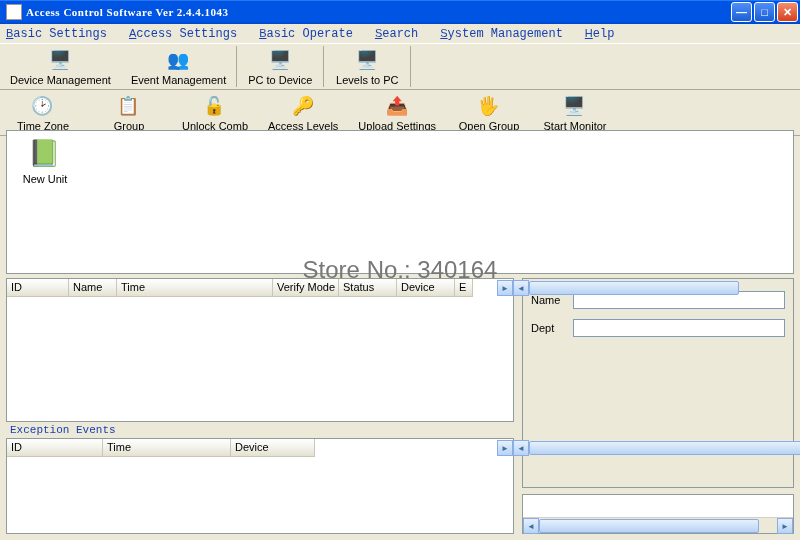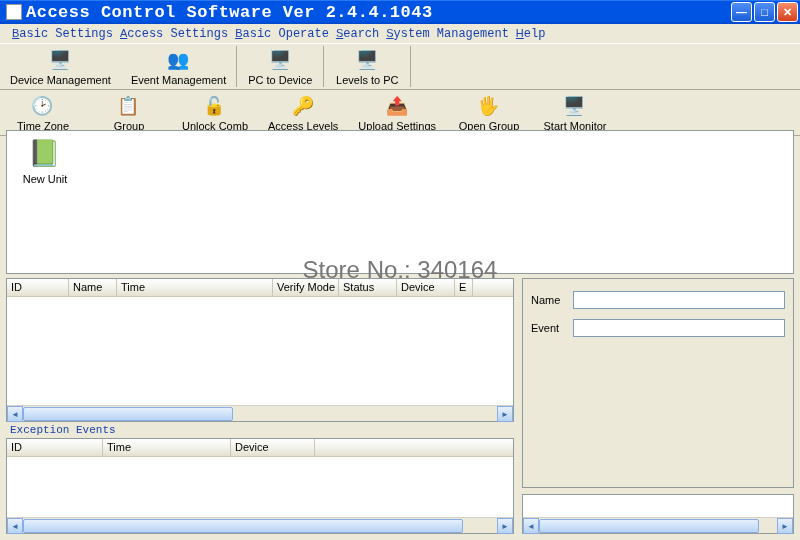--- a/index.html
+++ b/index.html
@@ -1,48 +1,48 @@
 <!DOCTYPE html>
 <html><head>
 <meta charset="utf-8">
 <style>
   * { box-sizing: border-box; margin: 0; padding: 0; font-family: Tahoma, sans-serif; font-size: 11px; }
   body { background: #ece9d8; width: 800px; height: 540px; overflow: hidden; position: relative; }
 
   .titlebar { height: 24px; background: linear-gradient(to bottom, #3b8cff 0%, #0054e3 6%, #0054e3 88%, #0047c7 100%); display: flex; align-items: center; padding: 0 2px 0 6px; }
   .titlebar .icon { width: 16px; height: 16px; margin-right: 4px; background: #fff; border: 1px solid #999; }
-  .titlebar .title { color: #fff; font-weight: bold; font-family: Liberation Mono, monospace; font-size: 17px; letter-spacing: 0.5px; flex: 1; }
+  .titlebar .title { color: #fff; font-weight: bold; font-family: Liberation Serif, serif; font-size: 11px; letter-spacing: 0.5px; flex: 1; }
   .titlebar .win-btns { display: flex; gap: 2px; }
   .win-btn { width: 21px; height: 20px; border: 1px solid #fff; border-radius: 3px; display: flex; align-items: center; justify-content: center; color: #fff; font-weight: bold; font-size: 11px; }
   .win-min { background: linear-gradient(#4f8ff7, #1a5fd6); }
   .win-max { background: linear-gradient(#4f8ff7, #1a5fd6); }
   .win-close { background: linear-gradient(#f48f6c, #d63f1e); }
 
-  .menubar { height: 20px; background: #ece9d8; display: flex; align-items: center; padding: 0 12px; gap: 7px; border-bottom: 1px solid #fff; }
+  .menubar { height: 20px; background: #ece9d8; display: flex; align-items: center; padding: 0 6px; gap: 22px; border-bottom: 1px solid #fff; }
   .menubar span { color: #1840b3; font-family: "Fixedsys", "Courier New", monospace; font-size: 12px; cursor: default; }
   .menubar span u { text-decoration: underline; }
 
   .toolbar { background: #ece9d8; display: flex; border-bottom: 1px solid #aca899; }
   .tbtn { display: flex; flex-direction: column; align-items: center; justify-content: center; padding: 4px 10px 3px; cursor: default; min-width: 86px; }
   .tbtn .ticon { width: 24px; height: 24px; display: flex; align-items: center; justify-content: center; font-size: 18px; line-height: 1; }
   .tbtn .tlabel { color: #000; margin-top: 2px; white-space: nowrap; }
   .tsep { width: 1px; background: #aca899; margin: 2px 0; }
 
   .workspace { position: absolute; left: 6px; right: 6px; top: 130px; height: 144px; background: #fff; border: 1px solid #919b9c; padding: 6px; display:flex; align-items:flex-start; }
   .desk-item { display:flex; flex-direction:column; align-items:center; width: 64px; cursor: default; }
   .desk-item .dicon { width: 32px; height: 32px; display:flex; align-items:center; justify-content:center; font-size: 26px; }
   .desk-item .dlabel { color:#000; margin-top:4px; }
 
   .watermark { position:absolute; left:0; right:0; top: 256px; text-align:center; font-size: 24px; color: #777; font-family: Arial, sans-serif; pointer-events:none; }
 
   .lower { position:absolute; left:6px; right:6px; top:278px; bottom:6px; display:flex; gap:8px; }
   .left-col { flex: 1; display:flex; flex-direction:column; min-width:0; }
   .right-col { width: 272px; display:flex; flex-direction:column; gap:6px; }
 
-  .grid-box { border: 1px solid #919b9c; background:#fff; display:flex; flex-direction:column; min-height:0; }
+  .grid-box { border: 1px solid #919b9c; background:#fff; display:flex; flex-direction:row; min-height:0; }
   .grid-head { display:flex; background: linear-gradient(#fff,#f0efe7 60%,#e4e1cf); border-bottom:1px solid #cac7b7; height:18px; }
   .gh { border-right:1px solid #cac7b7; padding: 2px 4px; overflow:hidden; white-space:nowrap; text-overflow:clip; }
   .grid-body { flex:1; background:#fff; position:relative; overflow:hidden; }
   .grid-body .rows { height:100%; background: repeating-linear-gradient(to bottom, #fff 0, #fff 16px); }
   .hscroll { height:16px; background:#ece9d8; border-top:1px solid #d4d0c8; position:relative; }
   .hscroll .arrow { position:absolute; top:0; width:16px; height:16px; background:linear-gradient(#e6f0fb,#b7d3f4); border:1px solid #89ade4; display:flex; align-items:center; justify-content:center; font-size:8px; color:#3b6ea5;}
   .hscroll .arrow.l { left:0; }
   .hscroll .arrow.r { right:0; }
   .hscroll .thumb { position:absolute; top:1px; height:14px; background:linear-gradient(#e6f0fb,#b7d3f4); border:1px solid #89ade4; border-radius:2px; }
 
@@ -180,21 +180,21 @@
     </div>
   </div>
   <div class="right-col">
     <div class="detail-panel">
       <div class="detail-fields">
         <div class="frow">
             <label>Name</label>
             <input value="" style="">
           </div>
         <div class="frow">
-            <label>Event</label>
+            <label>Dept</label>
             <input value="" style="">
           </div>
       </div>
     </div>
     <div class="msg-box">
       <div class="hscroll">
         <div class="arrow l">◄</div>
         <div class="thumb" style="left:16px; width:220px"></div>
         <div class="arrow r">►</div>
       </div>

